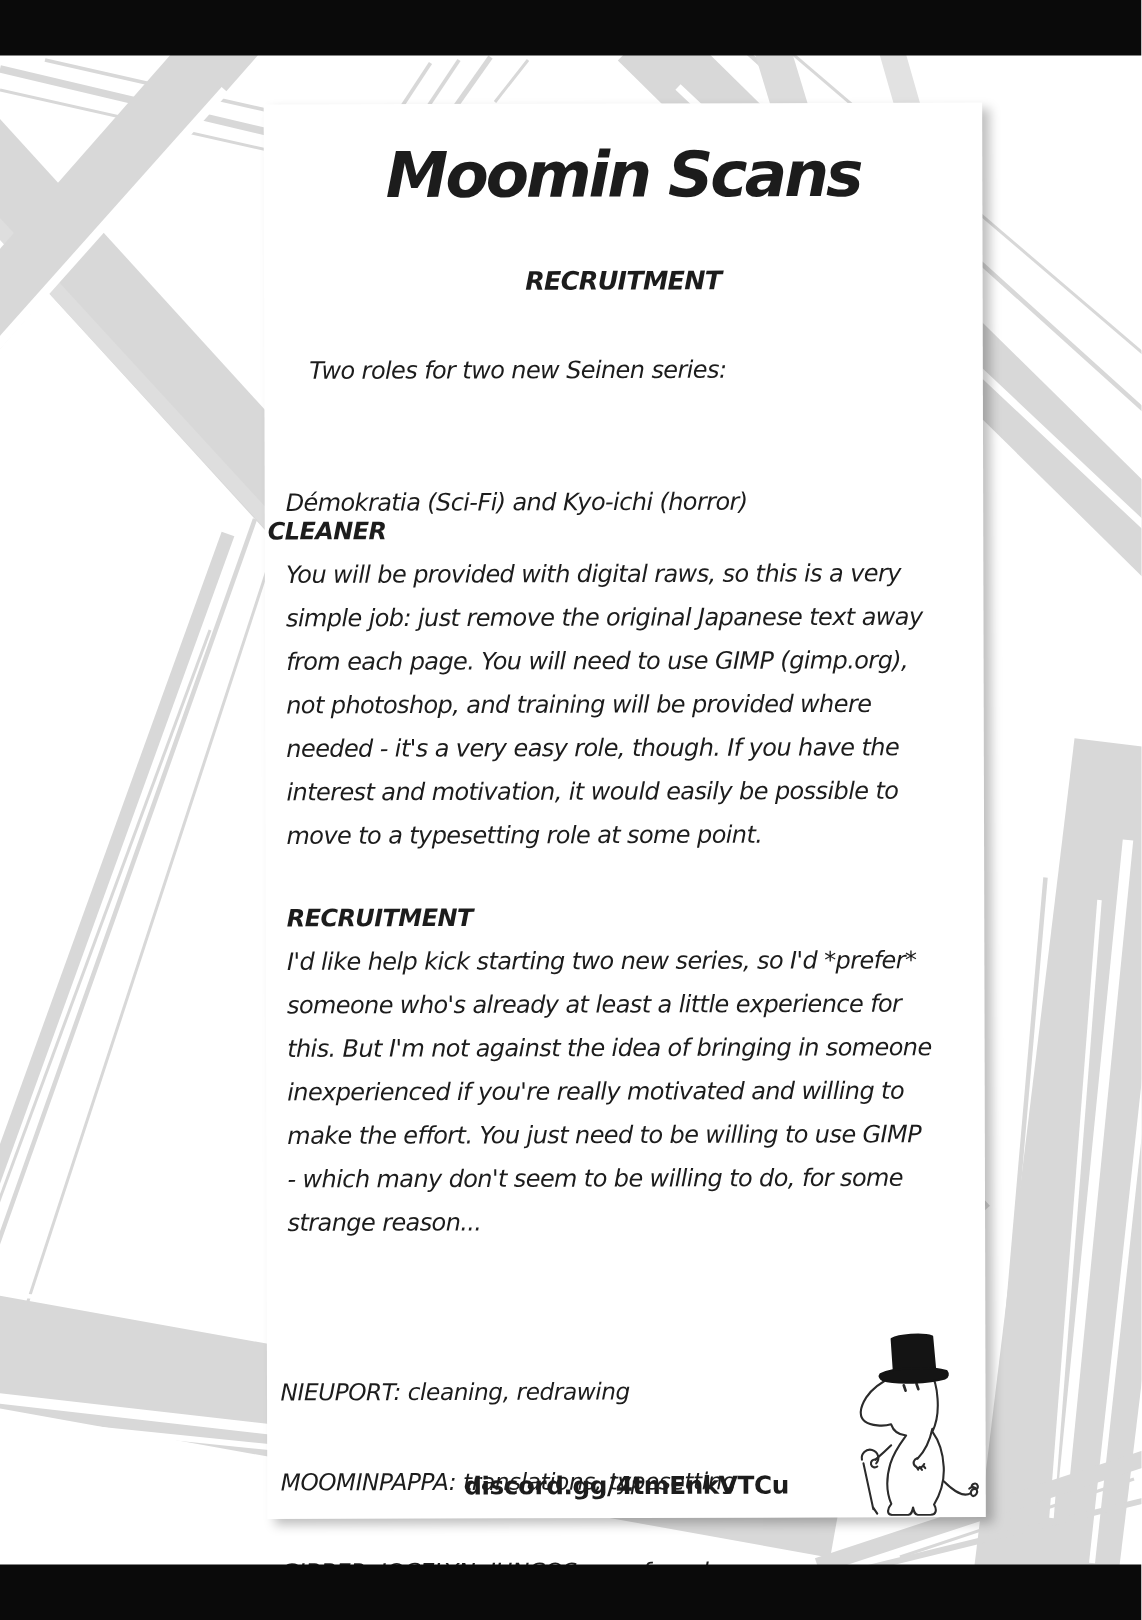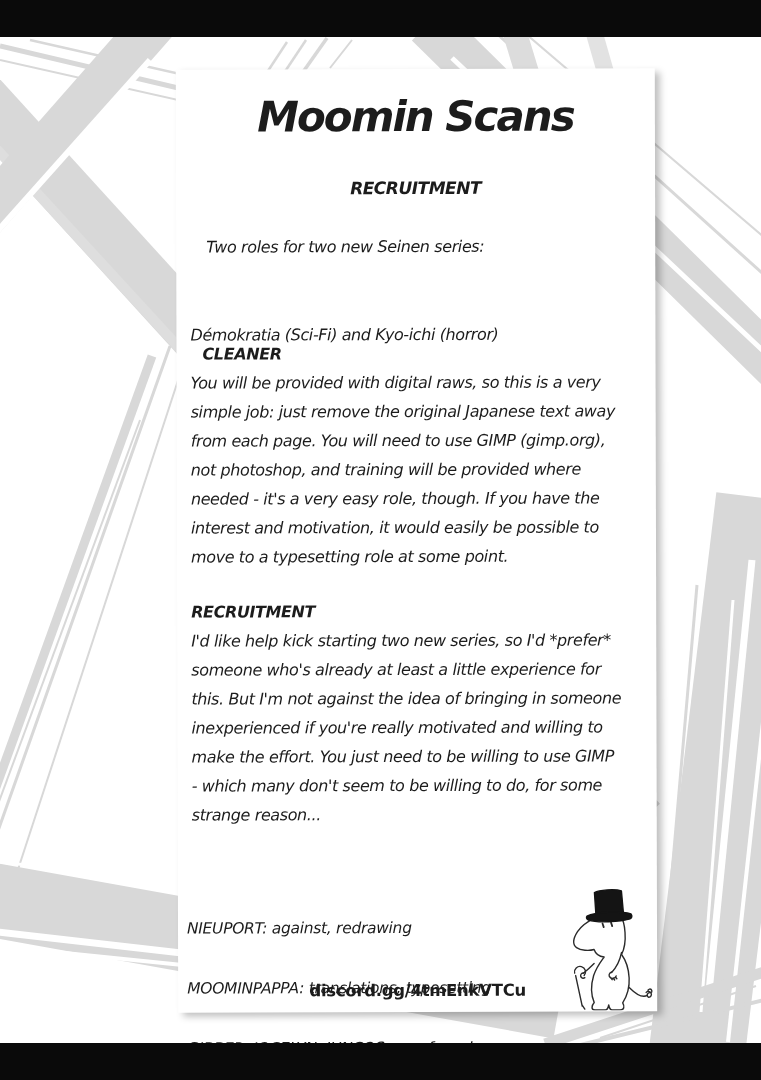--- a/index.html
+++ b/index.html
@@ -29,21 +29,21 @@
     position:absolute;top:109px;left:0;width:100%;text-align:center;
     font-size:17px;font-weight:bold;font-style:italic;letter-spacing:-0.5px;
     line-height:20px;
   }
   .bodytext{
     font-size:16px;font-style:italic;letter-spacing:-0.4px;line-height:29px;
   }
   .intro-line1{position:absolute;top:163px;left:30px;}
   .intro-line2{position:absolute;top:219px;left:14px;margin-top:32px;}
   .sec-head{font-weight:bold;}
-  .head-cleaner{position:absolute;top:270px;left:26px;}
+  .head-cleaner{position:absolute;top:270px;left:2px;}
   .para-cleaner{position:absolute;top:299px;left:14px;}
   .head-typesetter{position:absolute;top:528px;left:14px;}
   .para-typesetter{position:absolute;top:557px;left:14px;}
   .credits{
     position:absolute;top:814px;left:9px;
     font-size:15.5px;font-style:italic;letter-spacing:-0.3px;line-height:30px;
   }
   .discord{
     position:absolute;top:912px;left:0;width:100%;text-align:center;
     font-size:16.5px;font-weight:bold;letter-spacing:-0.3px;line-height:20px;
@@ -126,21 +126,21 @@
   <div class="bodytext sec-head head-typesetter">RECRUITMENT</div>
   <div class="bodytext para-typesetter">I'd like help kick starting two new series, so I'd *prefer*
 someone who's already at least a little experience for
 this. But I'm not against the idea of bringing in someone
 inexperienced if you're really motivated and willing to
 make the effort. You just need to be willing to use GIMP
 - which many don't seem to be willing to do, for some
 strange reason...</div>
 
   <div class="credits">
-    <div>NIEUPORT: against, redrawing</div>
+    <div>NIEUPORT: cleaning, redrawing</div>
     <div>MOOMINPAPPA: translations, typesetting</div>
     <div>GIBBER, JOCELYN, JUNCOS: proof-readers</div>
   </div>
 
   <div class="discord">discord.gg/4tmEnkVTCu</div>
 
   <svg class="moomin" viewBox="0 0 97 124">
     <g stroke="#2b2b2b" stroke-width="1.4" fill="#ffffff" stroke-linecap="round" stroke-linejoin="round">
 
       <path d="M66 101 C73 108 79 112 84 109" fill="none"></path>

